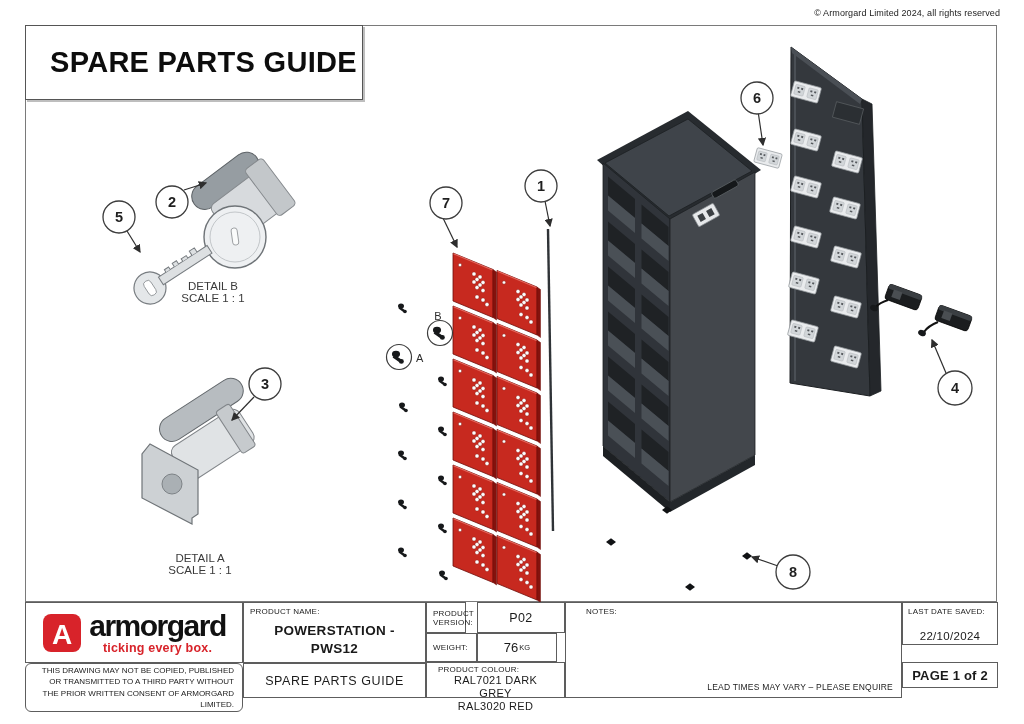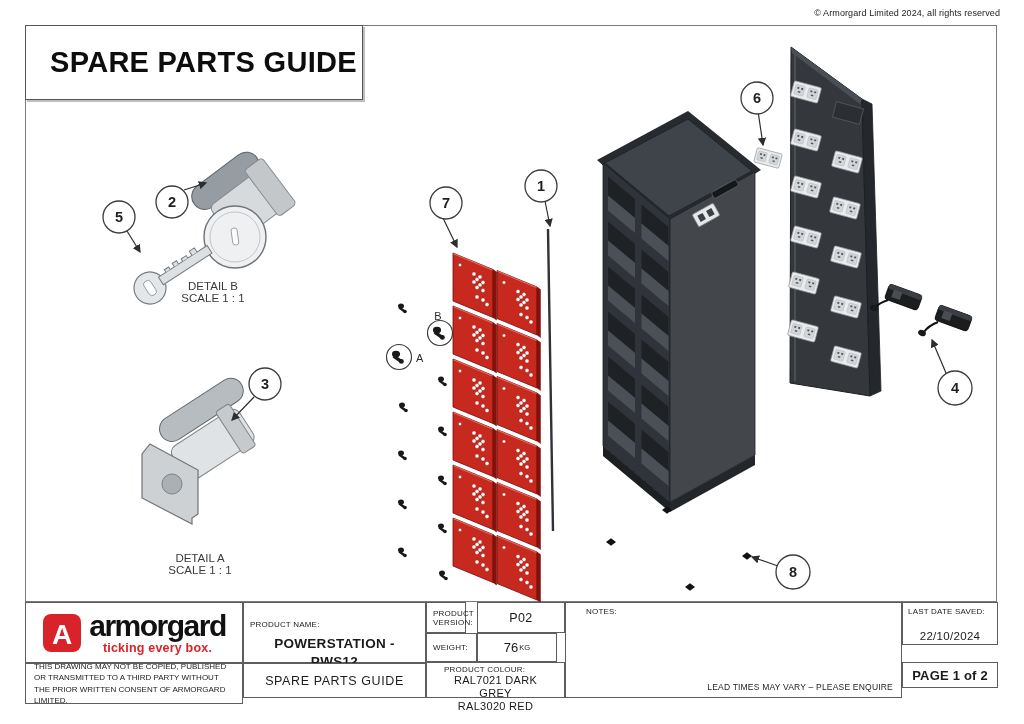--- a/index.html
+++ b/index.html
@@ -11,32 +11,32 @@
              box-shadow:2px 2px 0 rgba(110,110,110,.45);display:flex;align-items:center;padding-left:24px;box-sizing:border-box;z-index:3;}
   .title-box span{font-size:29px;font-weight:bold;letter-spacing:.3px;color:#0d0d0d;}
   svg.drawing{position:absolute;left:0;top:0;width:1024px;height:724px;z-index:2;pointer-events:none;}
   
   .tb{position:absolute;border:1px solid #5d5d5d;box-sizing:border-box;background:#fff;z-index:4;}
   .lbl{font-size:8px;letter-spacing:.2px;color:#222;}
   .cell-logo{left:25px;top:602px;width:218px;height:61px;display:flex;align-items:center;justify-content:center;gap:7px;}
   .logo-icon{width:40px;height:40px;flex:0 0 auto;}
   .logo-word{font-size:30px;font-weight:bold;letter-spacing:-1.5px;color:#111;line-height:1;}
   .logo-tag{font-size:12.5px;color:#d8232a;font-weight:bold;text-align:center;margin-top:0px;letter-spacing:.2px;}
-  .cell-disclaimer{left:25px;top:663px;width:218px;height:41px;display:flex;align-items:center;justify-content:center;
-                   font-size:8px;line-height:1.4;text-align:left;padding:2px 8px;}
-  .cell-pname{left:243px;top:602px;width:183px;height:61px;padding:17px 6px;}
+  .cell-disclaimer{left:25px;top:663px;width:218px;height:49px;display:flex;align-items:center;justify-content:center;
+                   font-size:8px;line-height:1.4;text-align:right;padding:2px 8px;border-radius:6px;}
+  .cell-pname{left:243px;top:602px;width:183px;height:61px;padding:4px 6px;}
   .pname-val{font-size:13.5px;font-weight:bold;text-align:center;margin-top:6px;line-height:1.3;letter-spacing:.3px;}
   .cell-doctitle{left:243px;top:663px;width:183px;height:35px;display:flex;align-items:center;justify-content:center;
                  font-size:12.5px;letter-spacing:.6px;color:#1c1c1c;}
   .cell-verlbl{left:426px;top:602px;width:40px;height:31px;display:flex;align-items:center;padding-left:6px;}
   .cell-verval{left:477px;top:602px;width:88px;height:31px;display:flex;align-items:center;justify-content:center;font-size:12.5px;letter-spacing:.4px;}
   .cell-wtlbl{left:426px;top:633px;width:51px;height:29px;display:flex;align-items:center;padding-left:6px;}
   .cell-wtval{left:477px;top:633px;width:80px;height:29px;display:flex;align-items:center;justify-content:center;font-size:13px;}
   .cell-wtval .unit{font-size:7.5px;margin-left:1px;}
-  .cell-colour{left:426px;top:662px;width:139px;height:36px;padding:2px 17px;}
+  .cell-colour{left:426px;top:662px;width:139px;height:36px;padding:2px 11px;}
   .colour-line{font-size:11px;text-align:center;line-height:1.2;letter-spacing:.3px;}
   .cell-notes{left:565px;top:602px;width:337px;height:96px;padding:4px 20px;}
   .lead-note{position:absolute;right:8px;bottom:5px;font-size:8.5px;letter-spacing:.2px;color:#222;}
   .cell-saved{left:902px;top:602px;width:96px;height:43px;padding:4px 5px;}
   .saved-val{font-size:11.5px;text-align:center;margin-top:14px;letter-spacing:.3px;}
   .cell-page{left:902px;top:662px;width:96px;height:26px;display:flex;align-items:center;justify-content:center;
              font-size:13px;font-weight:bold;letter-spacing:.2px;}
 </style>
 </head>
 <body>

